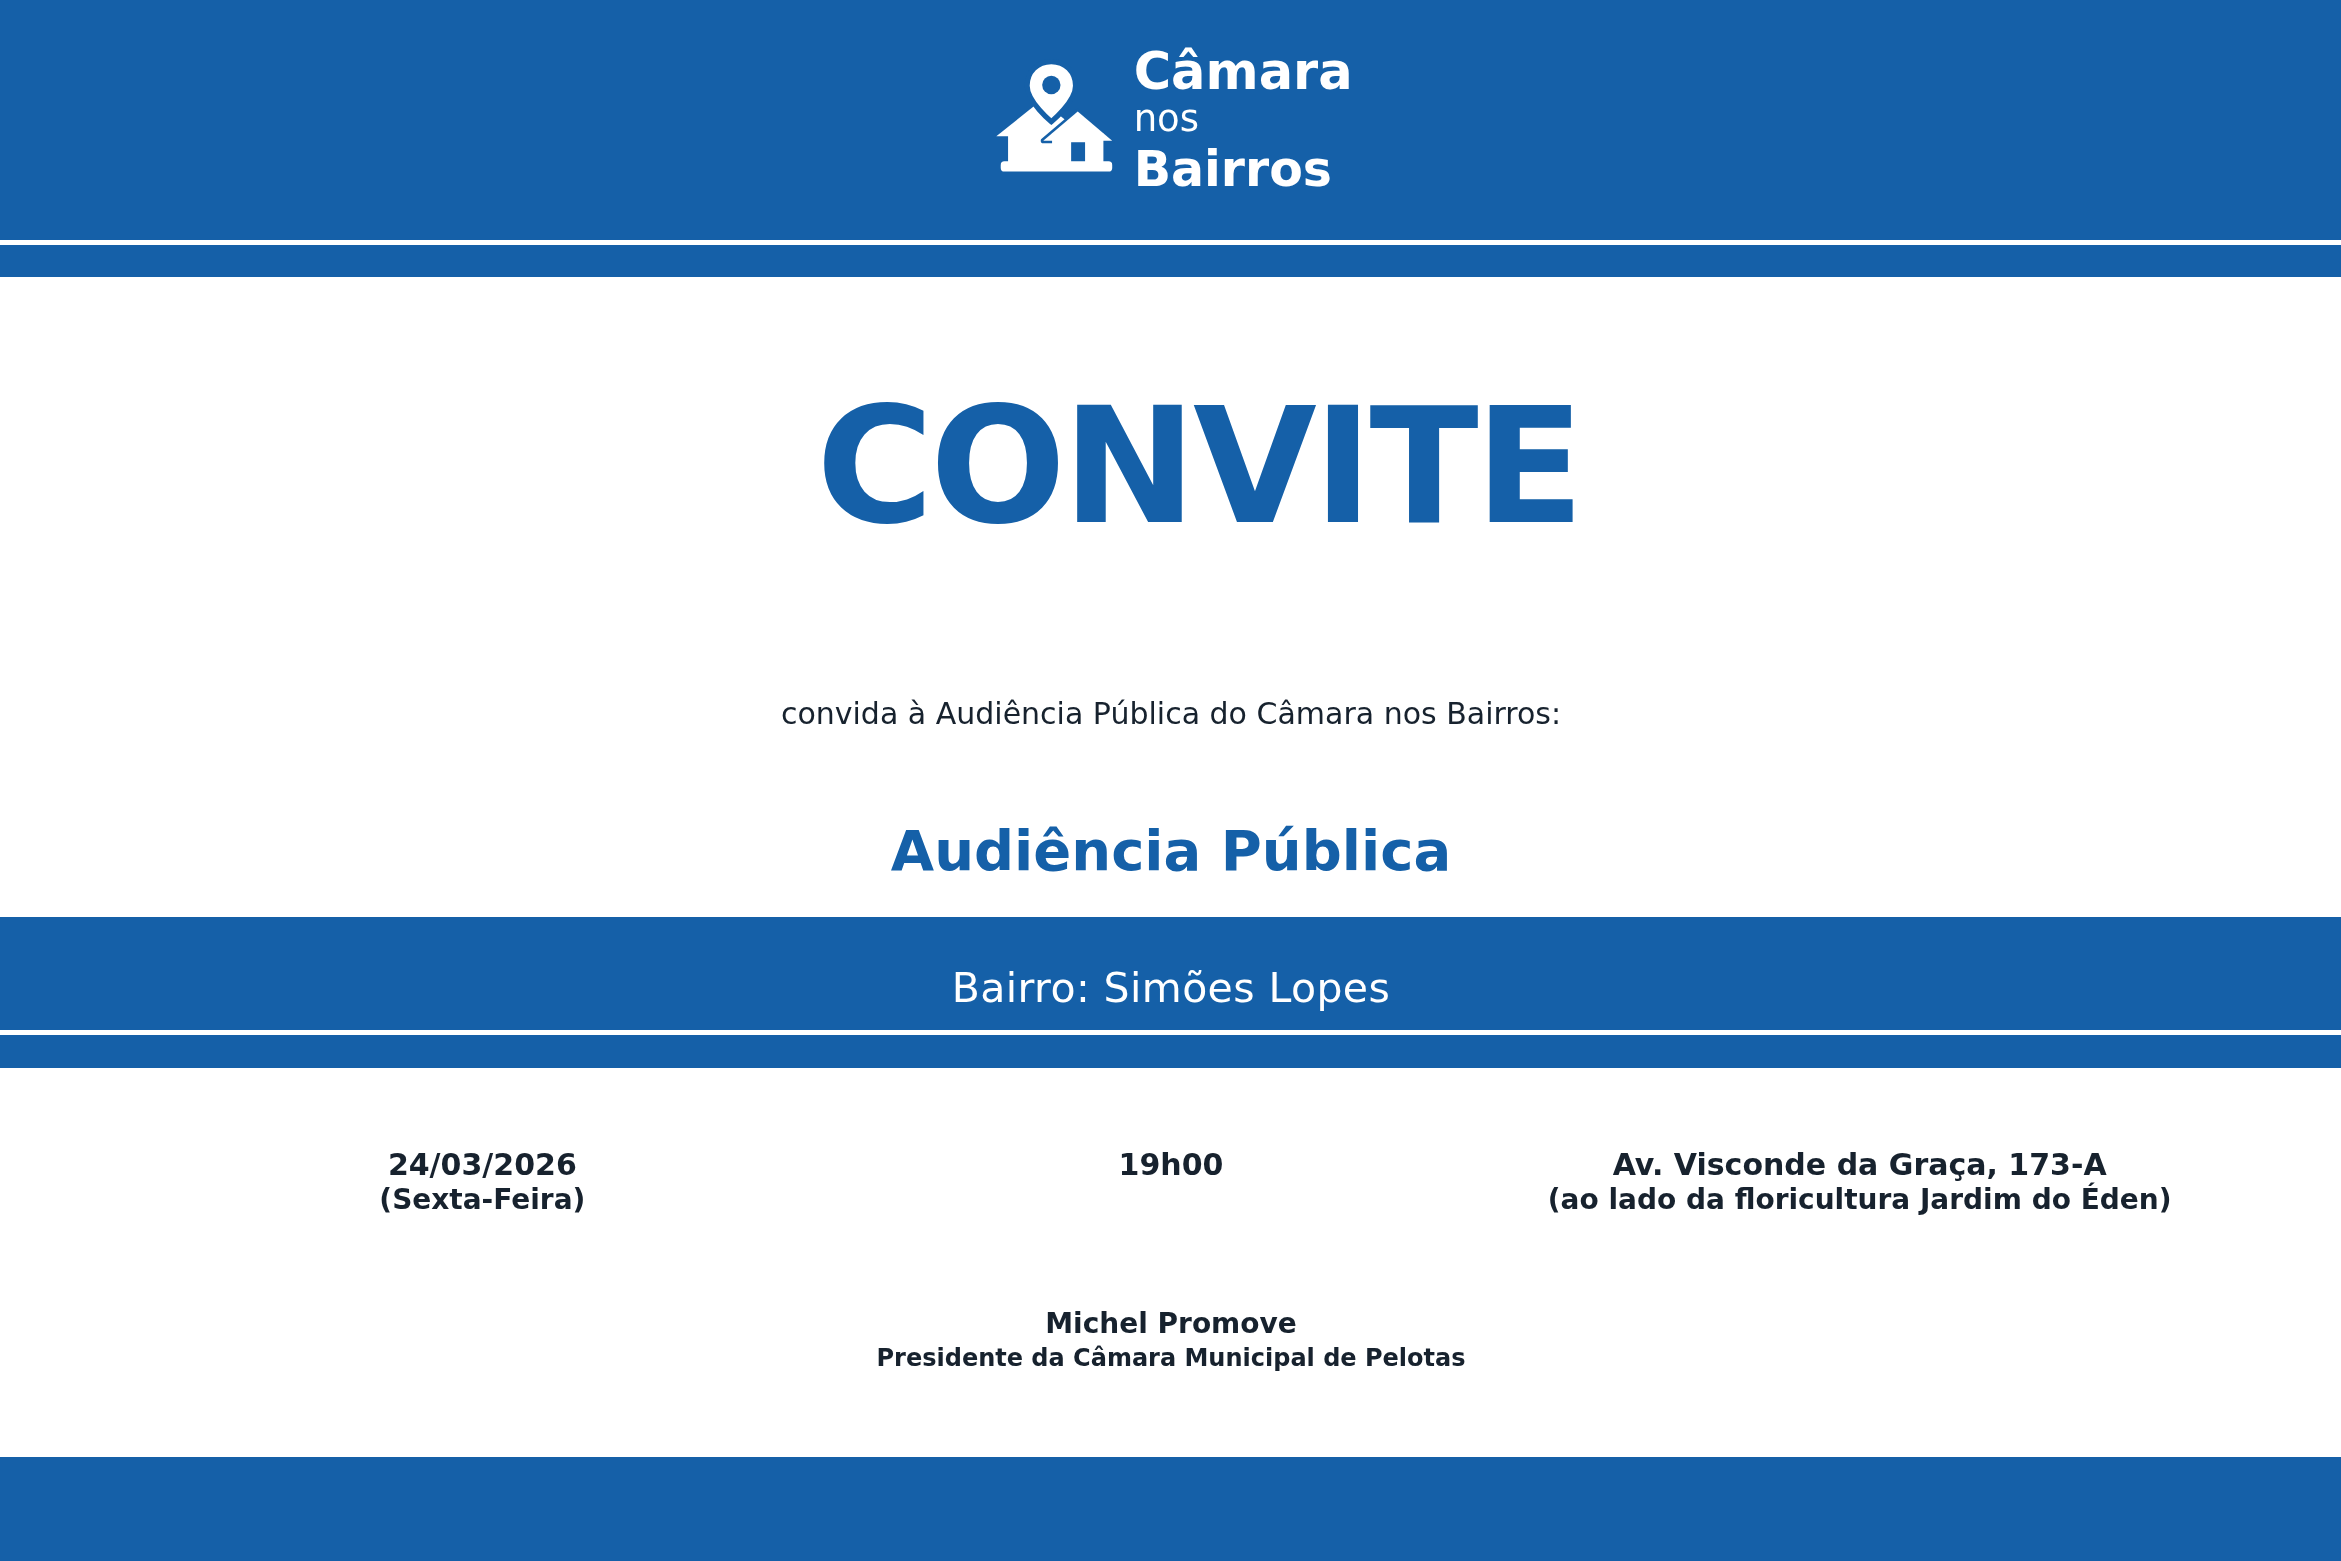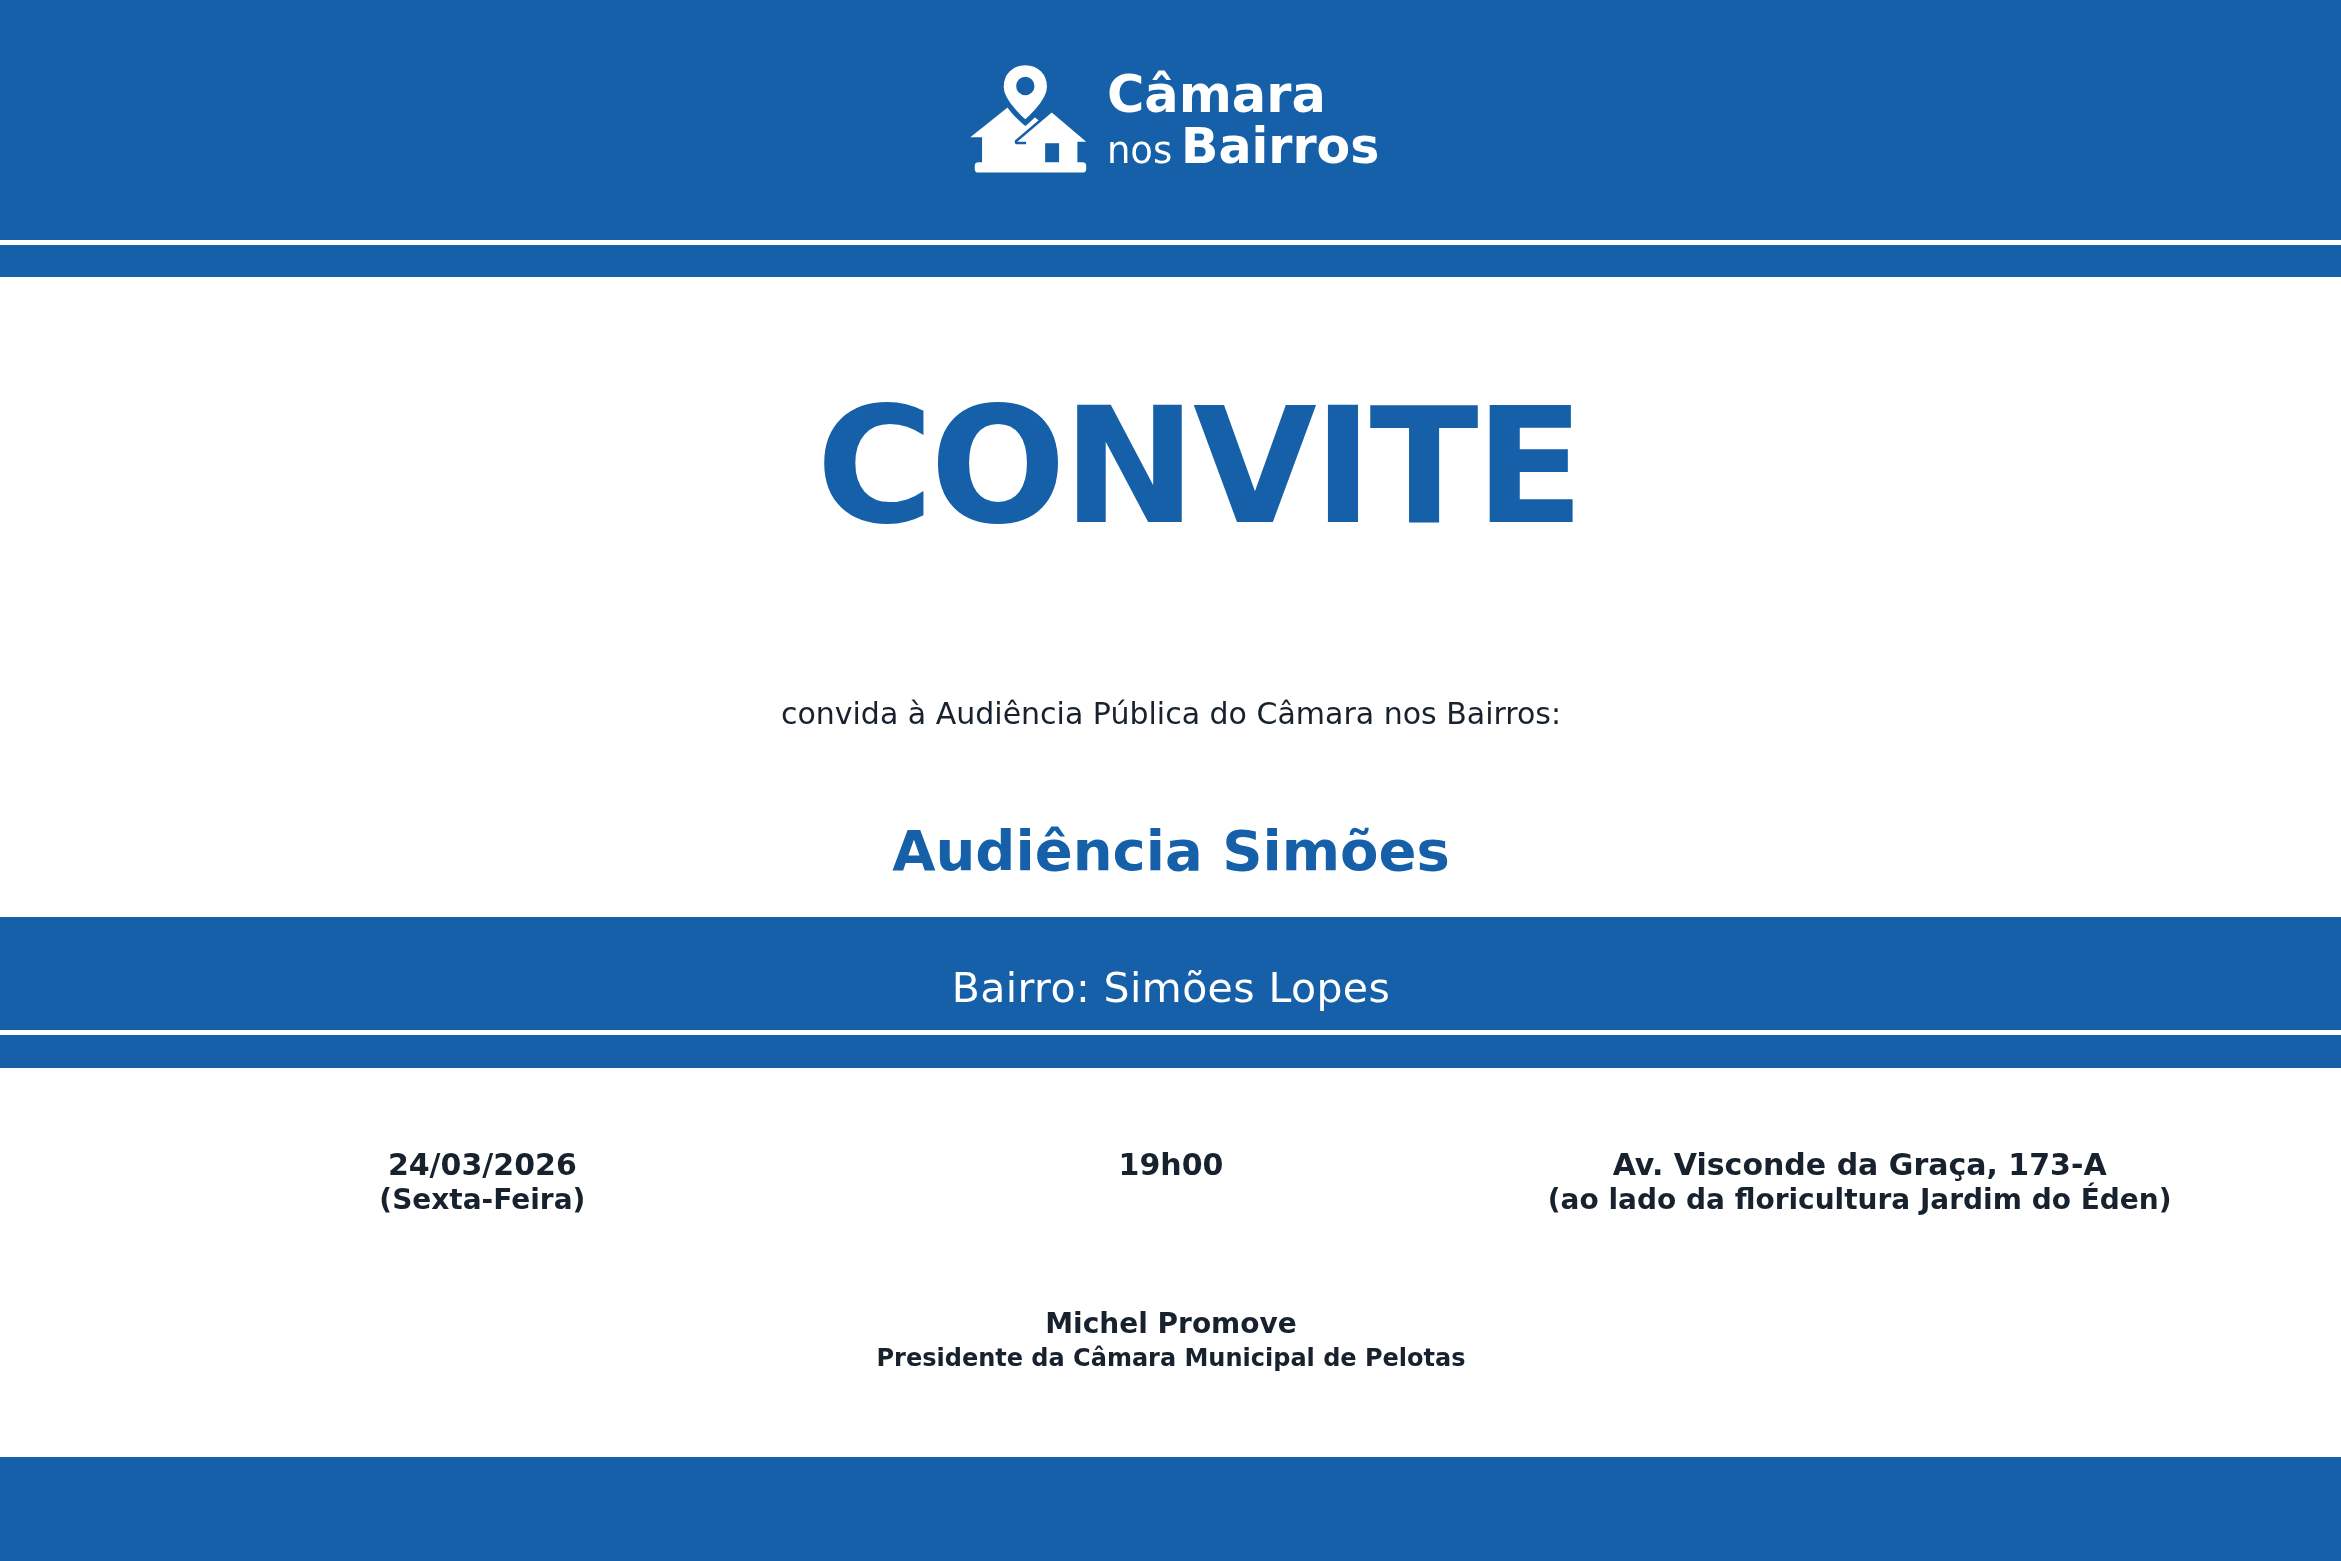--- a/index.html
+++ b/index.html
@@ -24,21 +24,21 @@
   .band-bairro { top: 917px; height: 141px; display: flex; align-items: center; justify-content: center; }
   .sep-line-2  { top: 1030px; height: 5.3px; }
   .strip-2     { top: 1035px; height: 33px; }
   .band-bottom { top: 1457px; height: 105px; }
 
   
   .logo { display: flex; align-items: center; gap: 12.3px; }
   .logo-icon svg { display: block; }
   .logo-text { display: flex; flex-direction: column; align-items: flex-start; color: #ffffff; }
   .logo-line1 { font-size: 51px; font-weight: 700; line-height: 1.02; letter-spacing: 0px; }
-  .logo-line2 { display: flex; align-items: baseline; gap: 8.8px; line-height: 1; margin-top: 1.8px; }
+  .logo-line2 { display: flex; align-items: baseline; gap: 8.8px; line-height: 1; margin-top: 1.8px; flex-direction: column; }
   .logo-nos     { font-size: 37px; font-weight: 400; }
   .logo-bairros { font-size: 49px; font-weight: 700; }
 
   
   .convite-title {
     position: absolute; top: 379px; left: 9px; width: 100%;
     text-align: center;
     font-size: 160px; font-weight: 700; letter-spacing: -3.5px;
     line-height: 176px;
     color: #1560a8;
@@ -117,21 +117,21 @@
   <div class="sep-line sep-line-1"></div>
   <div class="band strip-1"></div>
 
   <h1 class="convite-title">CONVITE</h1>
 
   <p class="intro">
     <br>
     <span><span>convida à Audiência Pública do </span><span class="italic">Câmara nos Bairros</span><span>:</span></span>
   </p>
 
-  <h2 class="event-title">Audiência Simões</h2>
+  <h2 class="event-title">Audiência Pública</h2>
 
   <section class="band band-bairro">
     <span class="bairro-label">Bairro: Simões Lopes</span>
   </section>
   <div class="sep-line sep-line-2"></div>
   <div class="band strip-2"></div>
 
   <section class="details">
     <div class="detail-cell">
       <div class="detail-main">24/03/2026</div>

